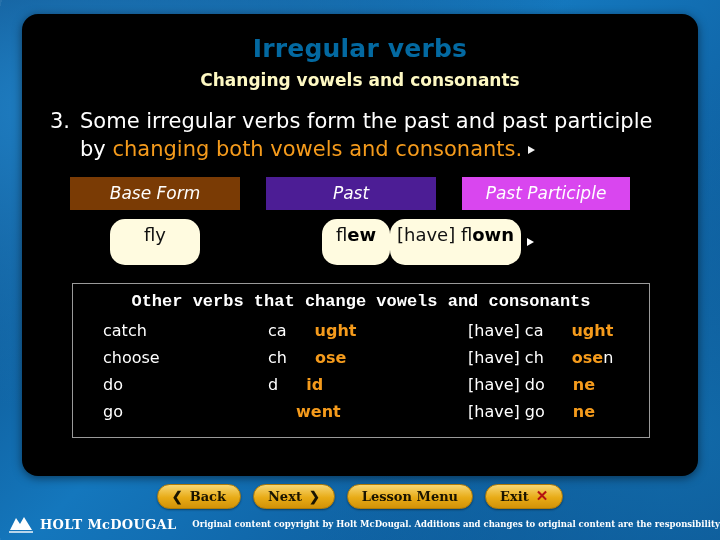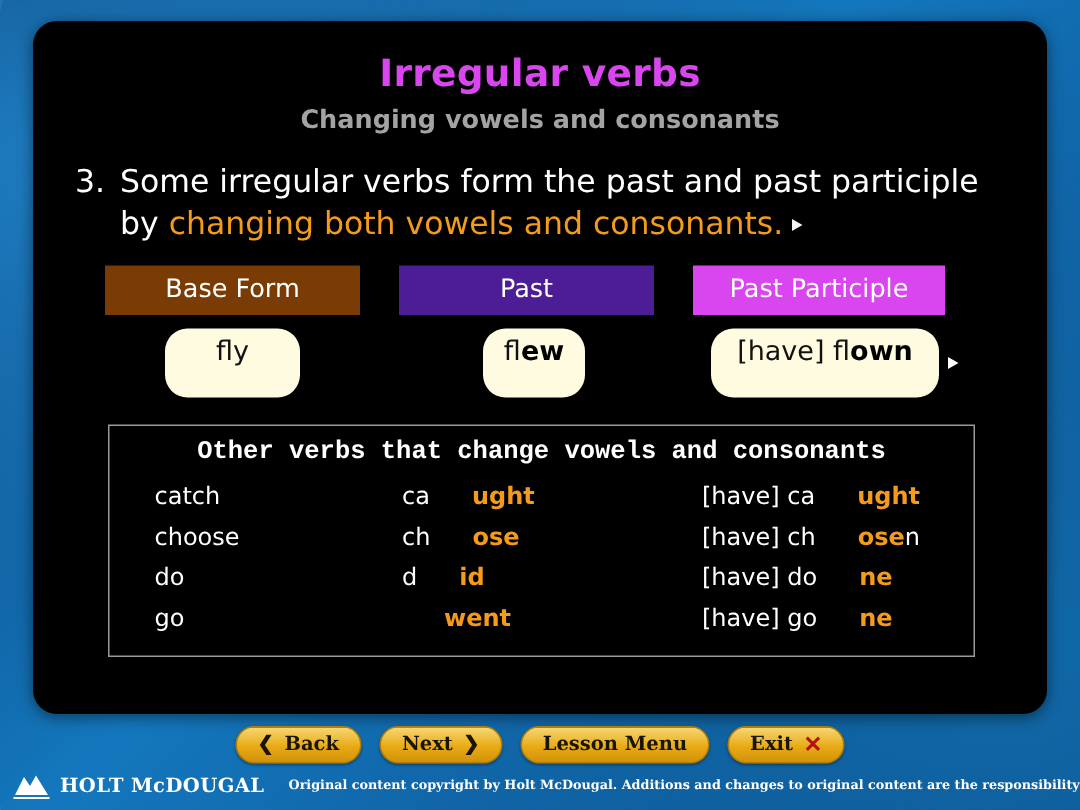--- a/index.html
+++ b/index.html
@@ -30,29 +30,29 @@
     left: 22px; top: 14px;
     width: 676px; height: 462px;
     background: #000;
     border-radius: 16px;
     box-shadow: 0 2px 10px rgba(0,0,0,0.5);
     overflow: hidden;
   }
 
   .title {
     text-align: center;
-    color: #d946ef;
+    color: #0369a1;
     font-size: 25px;
     font-weight: bold;
     margin-top: 20px;
     letter-spacing: 0.2px;
   }
   .subtitle {
     text-align: center;
-    color: #a3a3a3;
+    color: #fef9c3;
     font-size: 17px;
     font-weight: bold;
     margin-top: 7px;
   }
 
   .body-wrap {
     margin: 18px 28px 0 28px;
     display: flex;
     align-items: flex-start;
   }
@@ -92,20 +92,21 @@
   .chips-row {
     display: flex;
     margin: 14px 0 0 48px;
     width: 600px;
   }
   .chip {
     color: #ffffff;
     font-size: 17px;
     text-align: center;
     padding: 6px 0 7px 0;
+    font-style: italic;
   }
   .chip-base { width: 170px; background: #7a3b05; }
   .chip-past { width: 170px; background: #4c1d95; margin-left: 26px; }
   .chip-pp   { width: 168px; background: #d946ef; margin-left: 26px; }
 
   .word-row {
     display: flex;
     margin: 9px 0 0 48px;
     width: 600px;
     align-items: center;
@@ -113,21 +114,21 @@
   .word-box {
     background: #fffbe0;
     color: #111;
     font-size: 18px;
     padding: 5px 0 20px 0;
     text-align: center;
     border-radius: 15px;
   }
   .wb-base { width: 90px; margin-left: 40px; }
   .wb-past { width: 68px; margin-left: 122px; }
-  .wb-pp   { width: 152px; margin-left: 84px; }
+  .wb-pp   { width: 131px; }
   .bold-o { color: #000000; font-weight: bold; }
 
   
   .panel {
     margin: 18px 28px 0 50px;
     border: 1px solid #9a9a9a;
     background: #000;
     padding: 8px 0 12px 0;
     width: 578px;
   }

